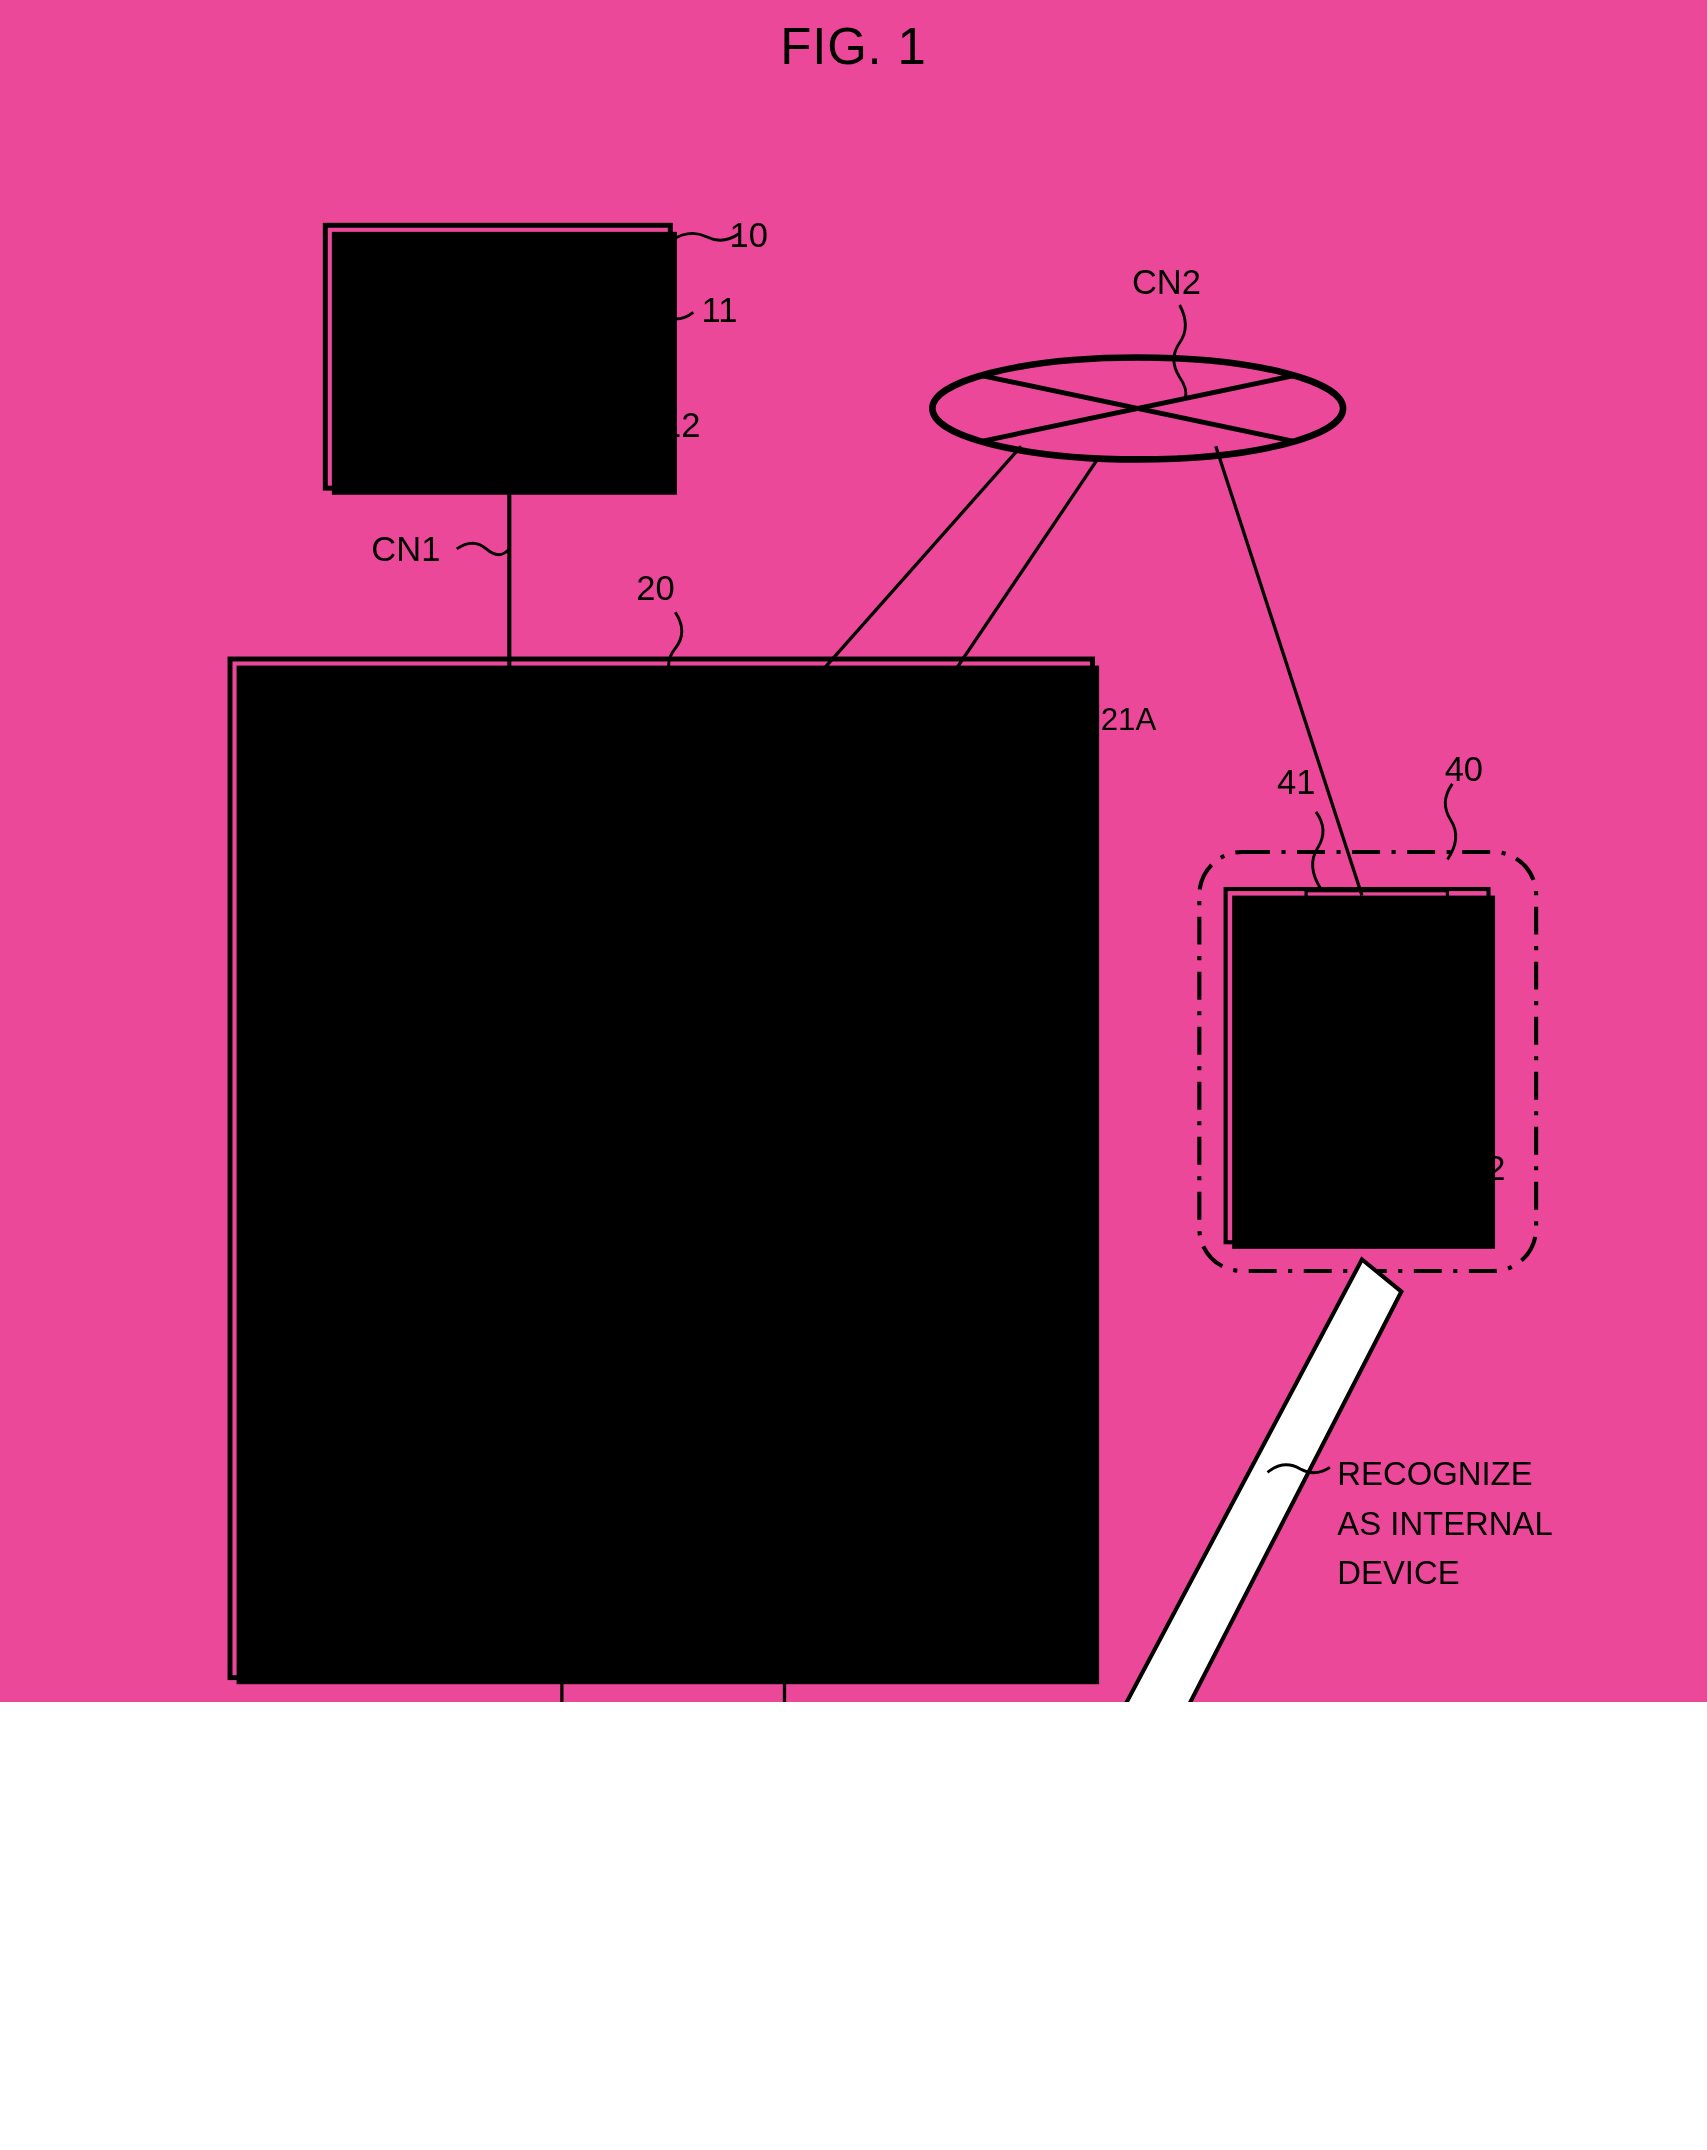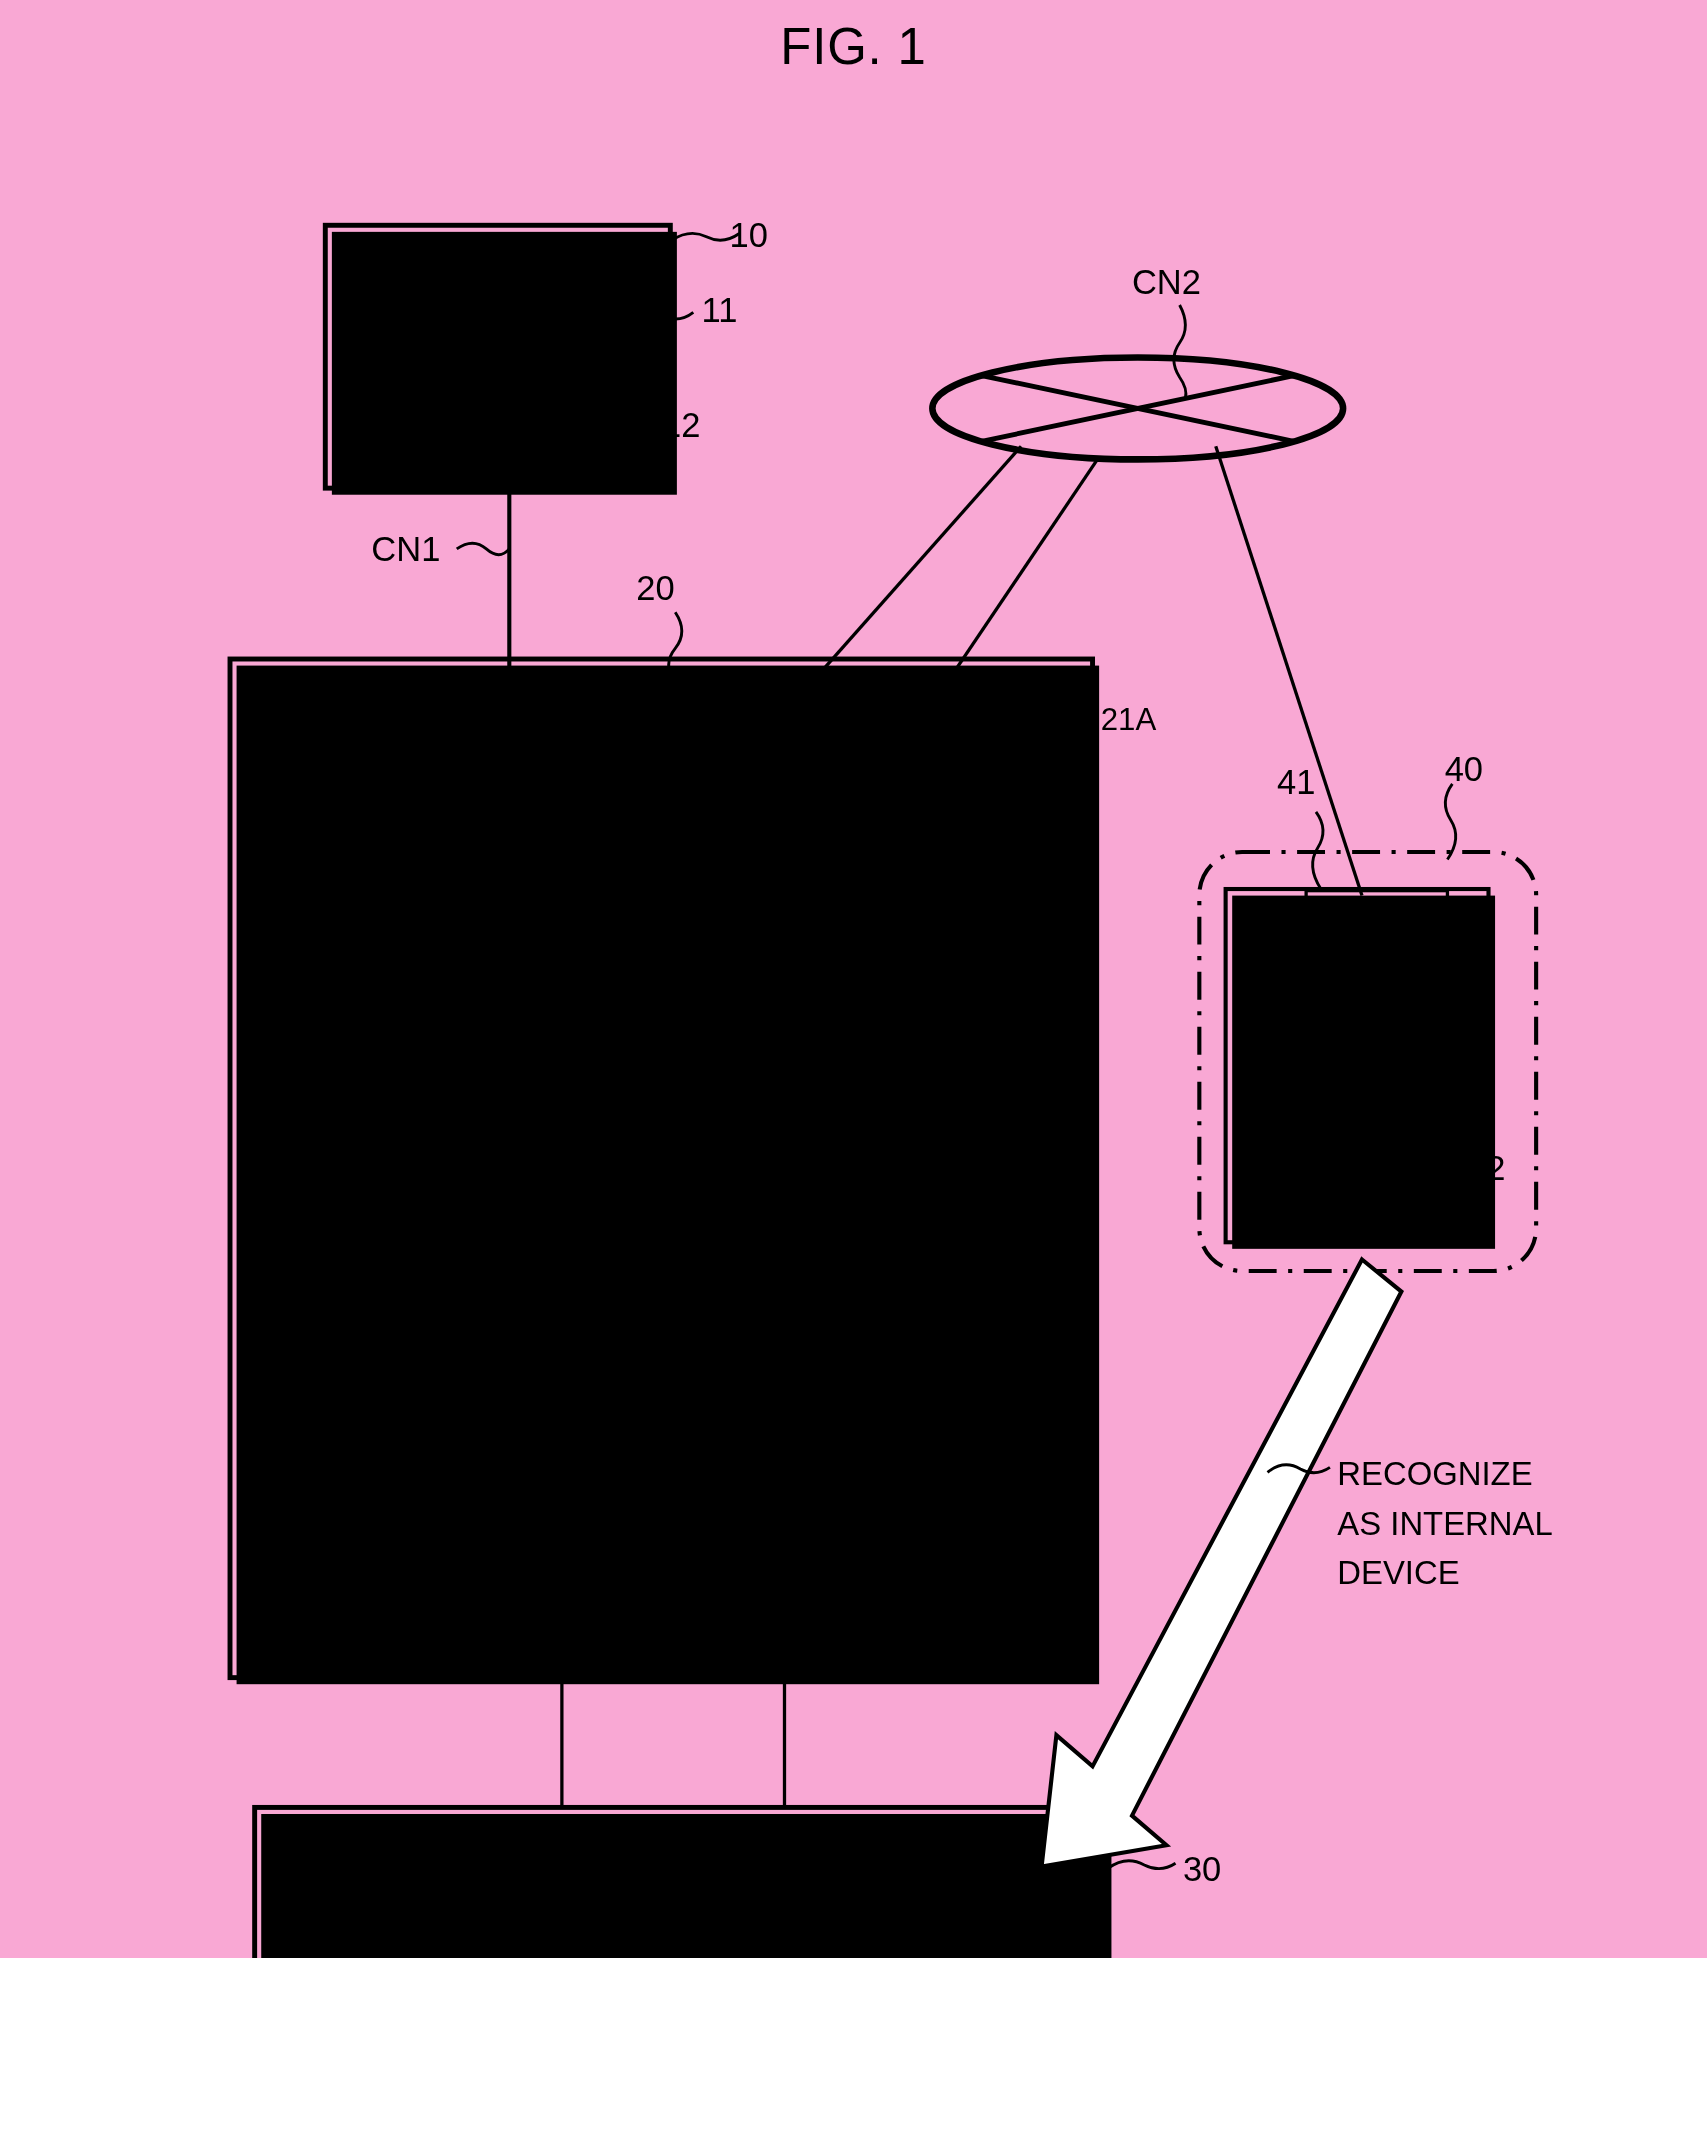--- a/index.html
+++ b/index.html
@@ -3,22 +3,22 @@
 <meta charset="utf-8">
 <style>
   html, body {
     margin: 0;
     padding: 0;
     background: #ffffff;
   }
   #page {
     position: relative;
     width: 1707px;
-    height: 1958px;
-    background: #f9a8d4;
+    height: 1702px;
+    background: #ec4899;
     font-family: "Liberation Sans", sans-serif;
     overflow: hidden;
   }
   #fig-svg {
     position: absolute;
     top: 0; left: 0;
     width: 1707px;
     height: 2151px;
   }
   text {

